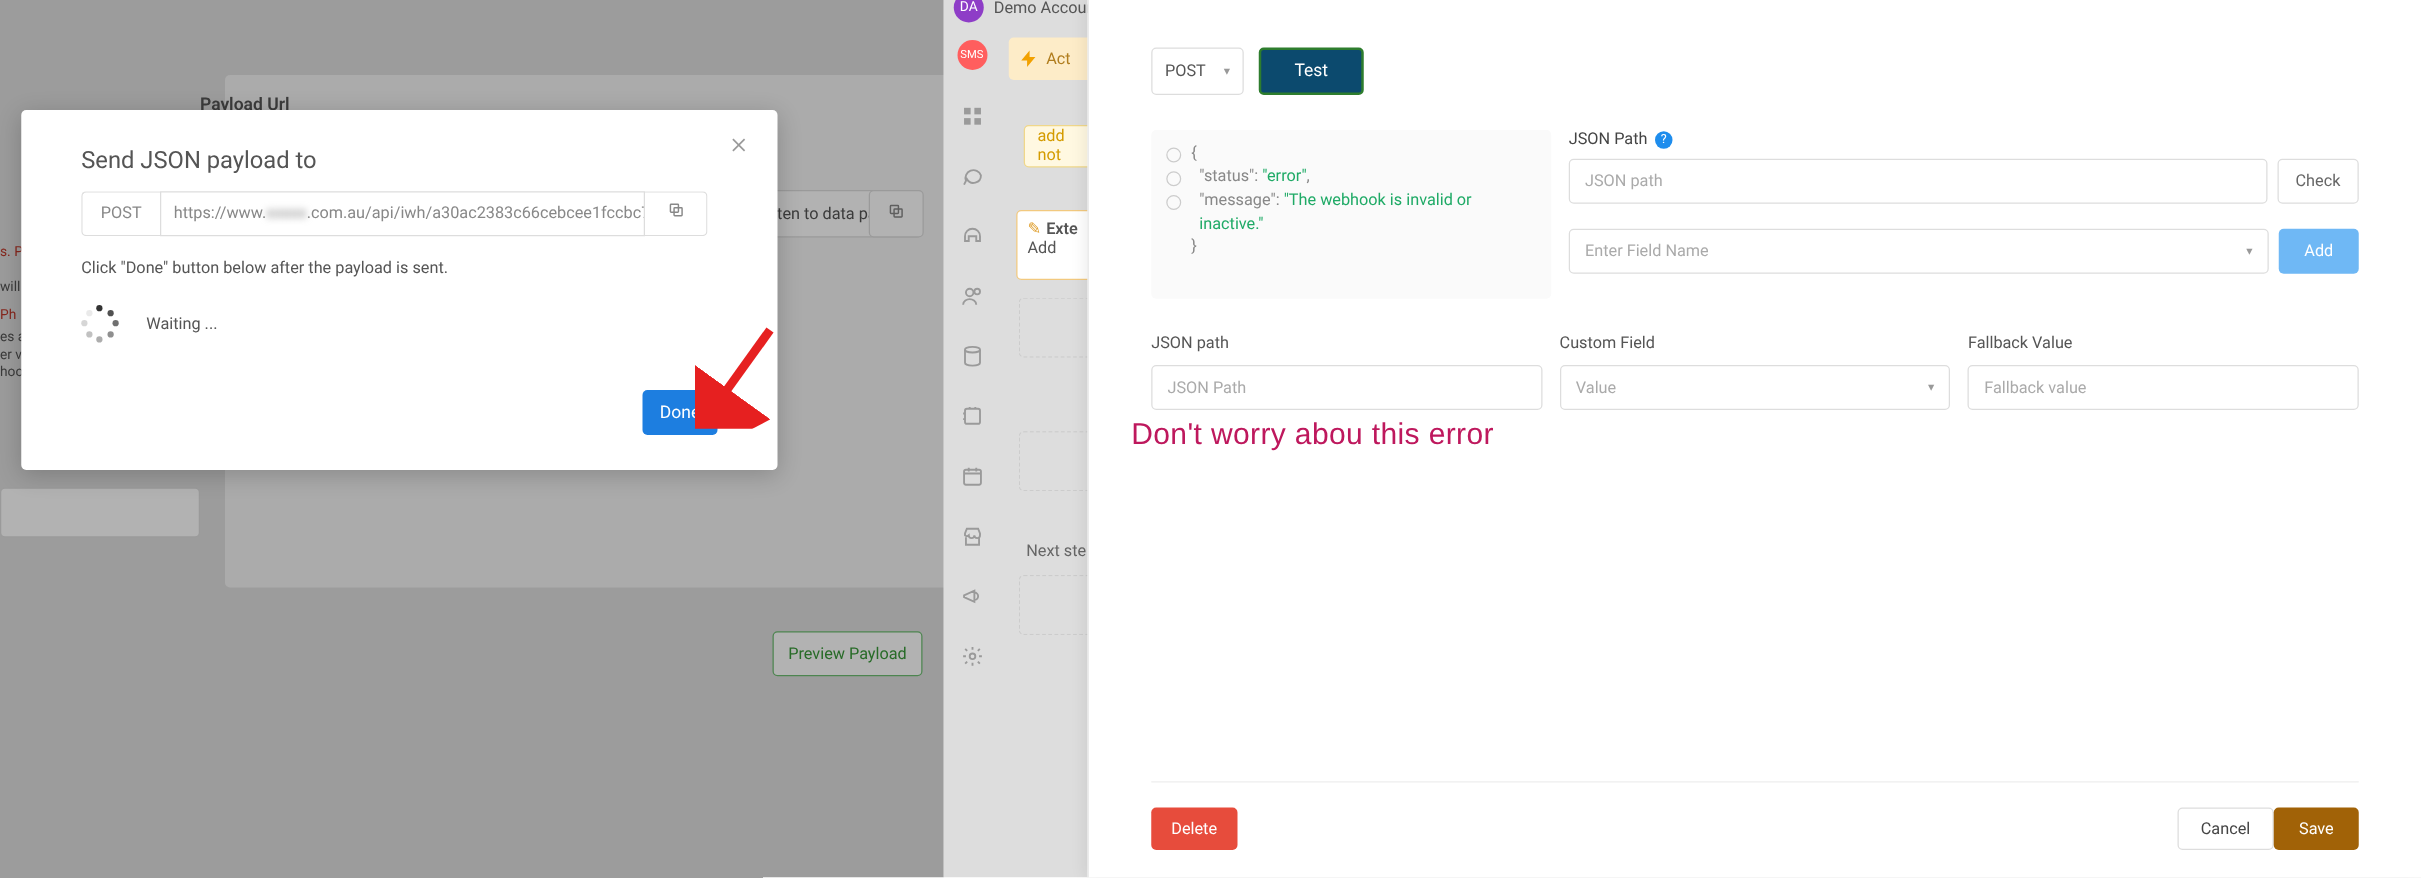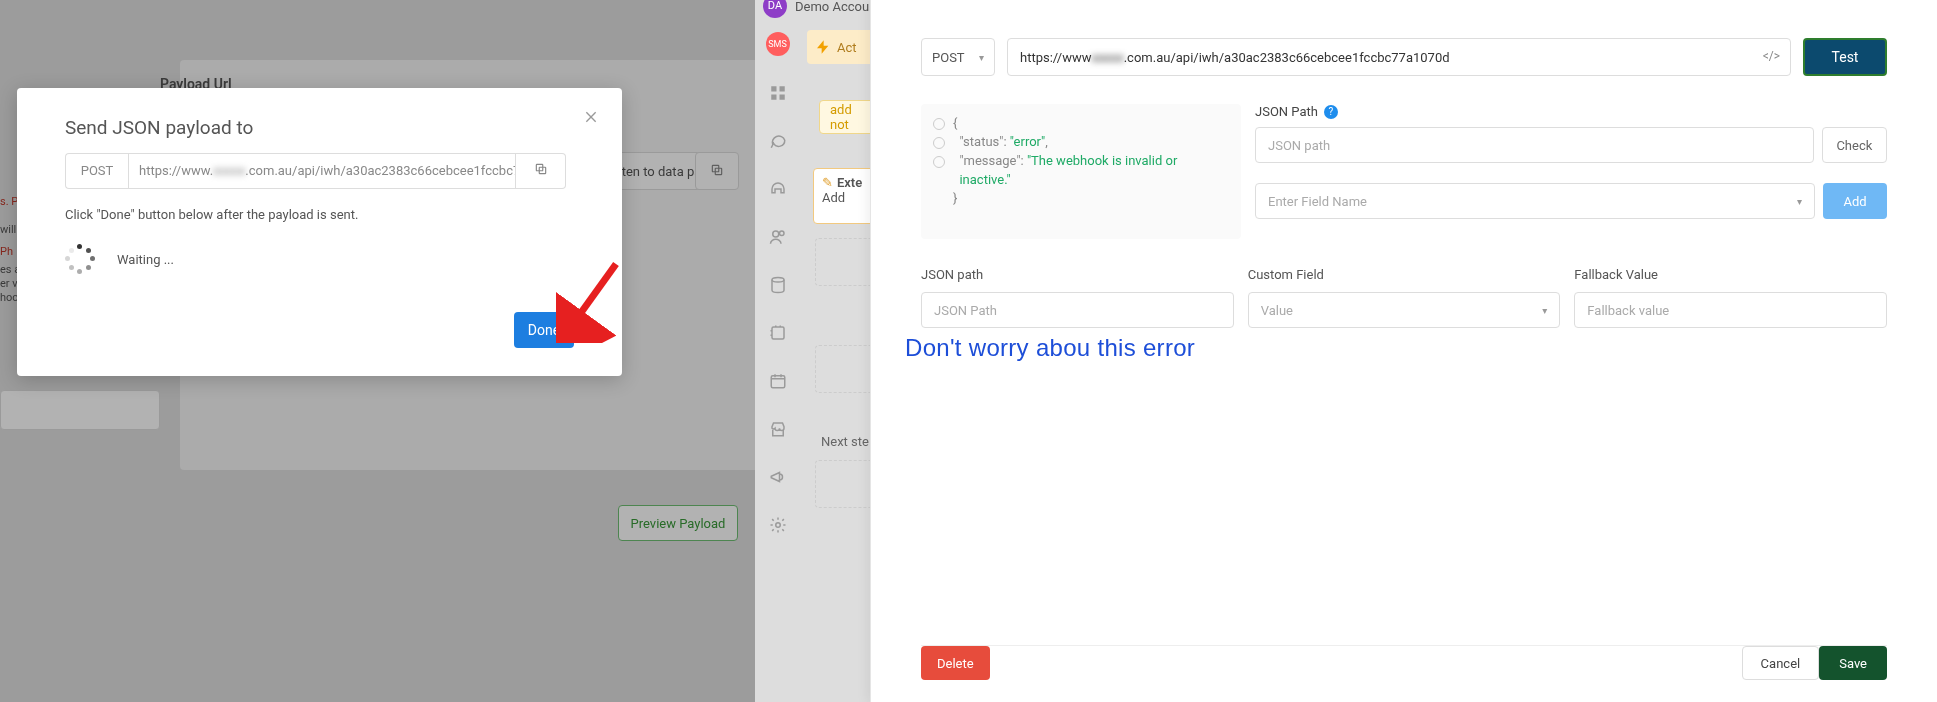--- a/index.html
+++ b/index.html
@@ -82,41 +82,41 @@
 
   .resp-header-row { display:flex; justify-content:space-between; align-items:center; font-size:13px; color:#444; margin-bottom:16px; }
   .chev { color:#aaa; font-size:14px; }
 
   .response-body-area { display:flex; gap:14px; }
   .json-viewer { flex:0 0 320px; background:#fafafa; border-radius:4px; padding:10px 12px; font-family: Consolas, monospace; font-size:13px; line-height:1.45; color:#888; position:relative;}
   .json-viewer .line { display:flex; align-items:flex-start; gap:8px;}
   .json-viewer .radio { width:12px; height:12px; border:1px solid #ccc; border-radius:50%; margin-top:4px; flex-shrink:0;}
   .json-viewer .k { color:#888; }
   .json-viewer .v-str { color:#1faa66; }
-  .error-text { color:#1d4ed8; font-size:24px; font-family: Arial; position:absolute; left:905px; top:334px; z-index:60; pointer-events:none; font-weight:400; letter-spacing:0.3px;}
+  .error-text { color:#be185d; font-size:24px; font-family: Arial; position:absolute; left:905px; top:334px; z-index:60; pointer-events:none; font-weight:400; letter-spacing:0.3px;}
 
   .right-col { flex:1; }
   .lbl { font-size:13px; color:#444; margin-bottom:8px; display:flex; align-items:center; gap:6px;}
   .help-ic { width:14px; height:14px; border-radius:50%; background:#1e8ded; color:#fff; font-size:10px; text-align:center; line-height:14px;}
   .row2 { display:flex; gap:8px; margin-bottom:20px;}
   .inp { height:36px; border:1px solid #ddd; border-radius:4px; padding:0 12px; font-size:13px; color:#aaa; background:#fff; width:100%; display:flex; align-items:center;}
   .btn-check { width:74px; height:36px; border:1px solid #ddd; border-radius:4px; background:#fff; color:#666; font-size:13px;}
   .select-field { height:36px; border:1px solid #ddd; border-radius:4px; padding:0 12px; font-size:13px; color:#aaa; background:#fff; flex:1; display:flex; align-items:center; justify-content:space-between;}
   .btn-add-small { width:64px; height:36px; background:#6fb8f5; color:#fff; border:none; border-radius:4px; font-size:13px;}
 
   .three-col-head { display:flex; gap:14px; margin: 28px 0 10px 0; font-size:13px; color:#555;}
   .three-col-head > div { flex:1; }
   .three-col-row { display:flex; gap:14px;}
   .three-col-row .inp, .three-col-row .select-field { flex:1; }
 
-  .drawer-footer { position:absolute; left:50px; right:50px; bottom:22px; display:flex; justify-content:space-between; align-items:center; border-top:1px solid #eee; }
+  .drawer-footer { position:absolute; left:50px; right:50px; bottom:22px; display:flex; justify-content:space-between; align-items:center; border-top:1px solid #eee; padding-top:20px;}
   .btn-delete { background:#e74c3c; color:#fff; border:none; border-radius:4px; height:34px; padding:0 16px; font-size:13px;}
   .footer-right { display:flex; }
   .btn-cancel { background:#fff; border:1px solid #ddd; border-radius:4px; height:34px; padding:0 18px; font-size:13px; color:#444;}
-  .btn-save { background:#14532d; color:#fff; border:none; border-radius:4px; height:34px; padding:0 20px; font-size:13px;}
+  .btn-save { background:#a16207; color:#fff; border:none; border-radius:4px; height:34px; padding:0 20px; font-size:13px;}
 
   .copy-ic-box { position:absolute; left:695px; top:152px; width:44px; height:38px; background:#fff; border:1px solid #ddd; border-radius:4px; text-align:center; line-height:38px; color:#888; font-size:14px;}
 </style>
 </head>
 <body>
 
 <div class="left-panel">
   <div class="gray-card"></div>
   <div class="webhook-url-label">Payload Url</div>
   <div class="btn-listen-data">ten to data payload</div>
@@ -285,26 +285,20 @@
 </div>
 
 <div class="drawer">
   <div class="drawer-inner">
 
     <div class="req-row">
       <div class="method-select">
         <span>POST</span>
         <span style="font-size:10px; color:#999;">▾</span>
       </div>
-      <div class="url-input-main">
-        <span>https://www</span>
-          <span class="domainblur">xxxxx</span>
-          <span>.com.au/api/iwh/a30ac2383c66cebcee1fccbc77a1070d</span>
-        <span class="url-code-ic">&lt;/&gt;</span>
-      </div>
       <button class="btn-test">Test</button>
     </div>
 
 
 
     <div class="response-body-area">
       <div class="json-viewer">
         <div class="line">
             <span class="radio"></span>
             <span>{</span>

